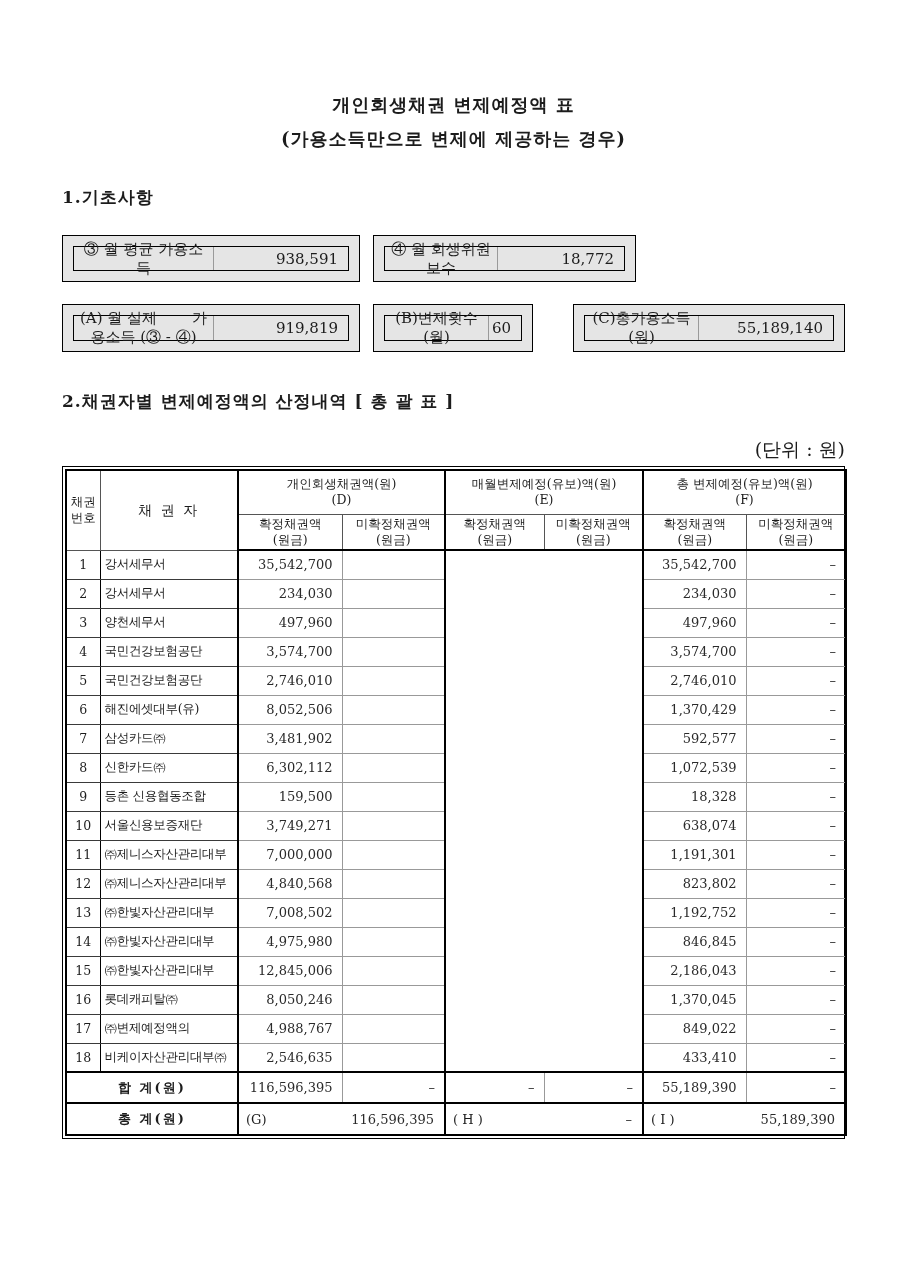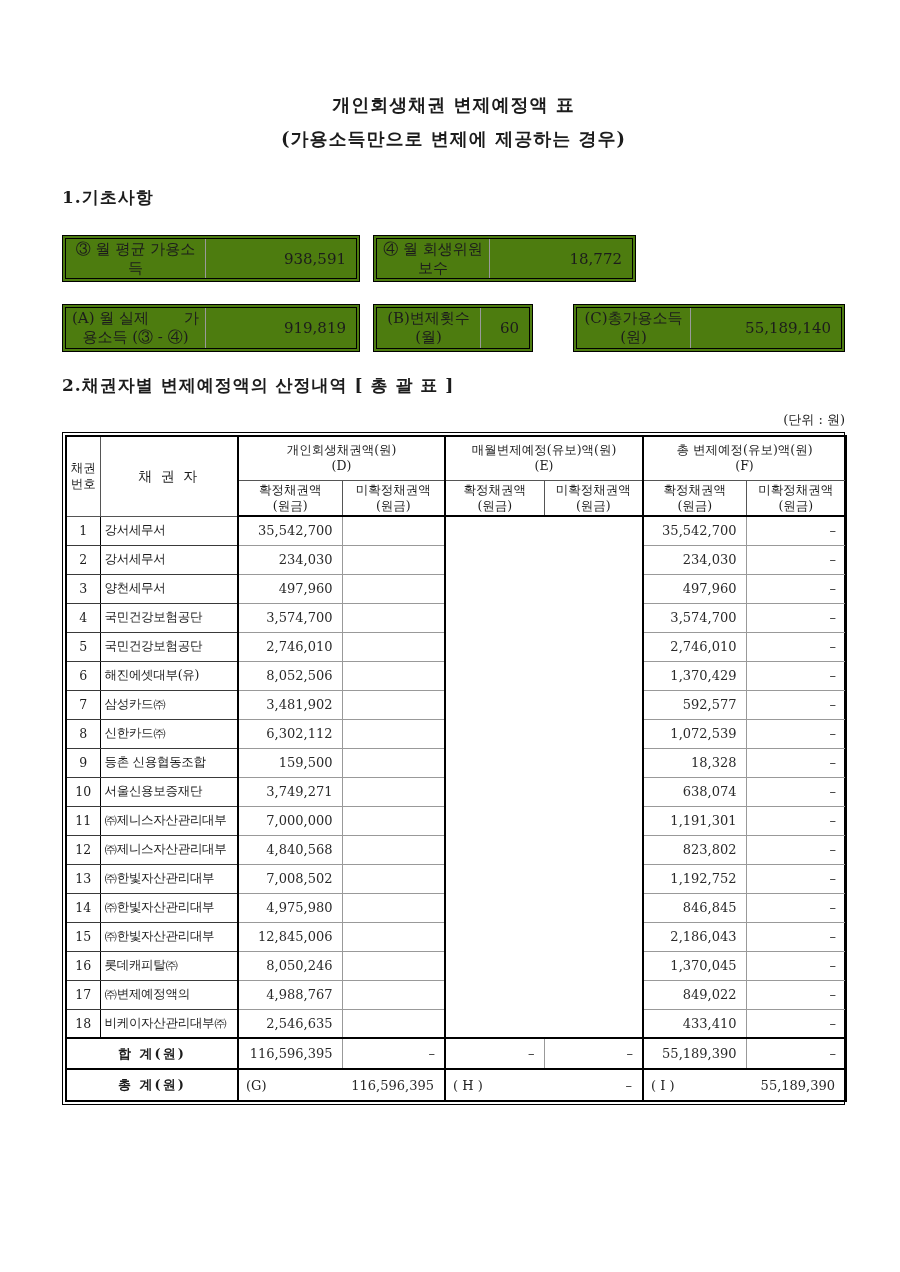--- a/index.html
+++ b/index.html
@@ -10,35 +10,35 @@
     -webkit-font-smoothing:antialiased;
   }
   .page{position:relative;width:900px;height:1272px;background:#fff;overflow:hidden;}
   .content{position:absolute;left:62px;top:0;width:783px;}
 
   
   .title{margin-top:88px;text-align:center;font-weight:bold;font-size:18px;line-height:34px;letter-spacing:1px;}
 
   
   .sec-heading{margin-top:30px;font-size:17px;font-weight:bold;letter-spacing:1px;}
-  .sec-heading.s2{margin-top:10px;}
+  .sec-heading.s2{margin-top:26px;}
 
   
   .boxrow{position:relative;margin-top:26px;height:59px;}
   .boxrow.r2{margin-top:10px;height:60px;}
-  .dbox{position:absolute;top:0;bottom:12px;border:1px solid #000;padding:2px;background:#4d7c0f;box-sizing:border-box;}
+  .dbox{position:absolute;top:0;bottom:12px;border:1px solid #000;padding:10px;background:#e5e5e5;box-sizing:border-box;}
   .dbox-in{border:1px solid #000;height:100%;display:flex;box-sizing:border-box;}
   .dbox-label{display:flex;flex-direction:column;justify-content:center;align-items:center;
     border-right:1px solid #9a9a9a;font-size:15px;line-height:19px;text-align:center;
     padding:0 4px;box-sizing:border-box;}
   .dbox-label .wrapline{display:flex;justify-content:space-between;width:100%;padding:0 2px;box-sizing:border-box;}
   .dbox-value{flex:1;display:flex;align-items:center;justify-content:flex-end;
     font-size:15px;padding-right:10px;}
 
-  .unit-note{margin-top:14px;text-align:right;font-size:13px;}
+  .unit-note{margin-top:24px;text-align:right;font-size:19px;}
 
   
   .table-outer{margin-top:3px;border:1px solid #000;padding:2px;background:#fff;}
   table{border-collapse:collapse;table-layout:fixed;width:100%;border:2px solid #000;}
   th,td{box-sizing:border-box;overflow:hidden;white-space:nowrap;}
   th{font-weight:normal;font-size:12.5px;line-height:16px;border:1px solid #555;}
   .h1 th{height:44px;}
   .h2 th{height:36px;border-bottom:2px solid #000;}
   td{font-size:13px;border-bottom:1px solid #999;border-left:1px solid #999;height:29px;}
   .c-no{ text-align:center;font-size:12.5px;border-bottom:1px solid #3a3a3a;border-left:none;}

